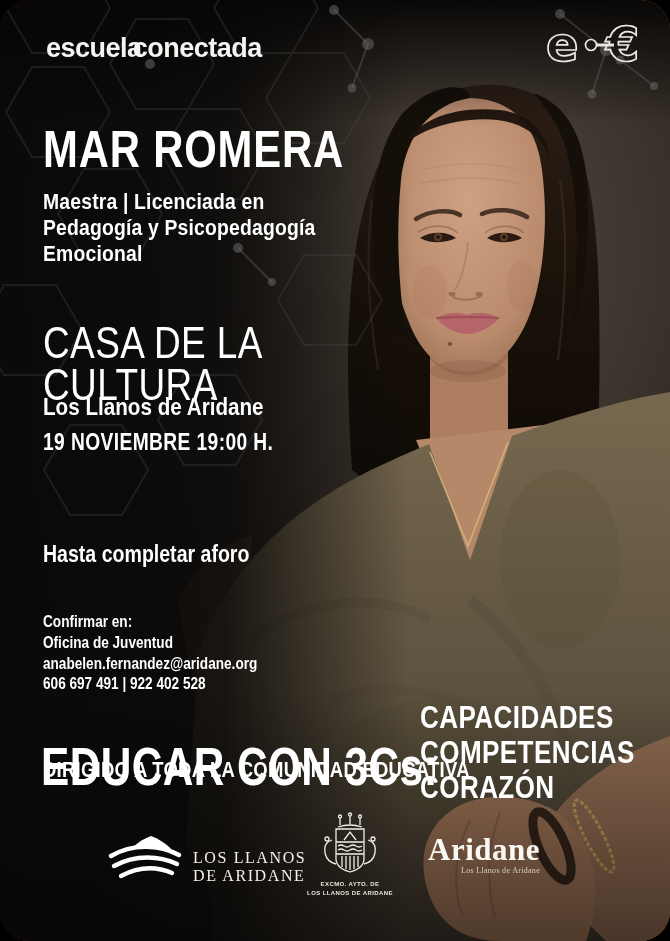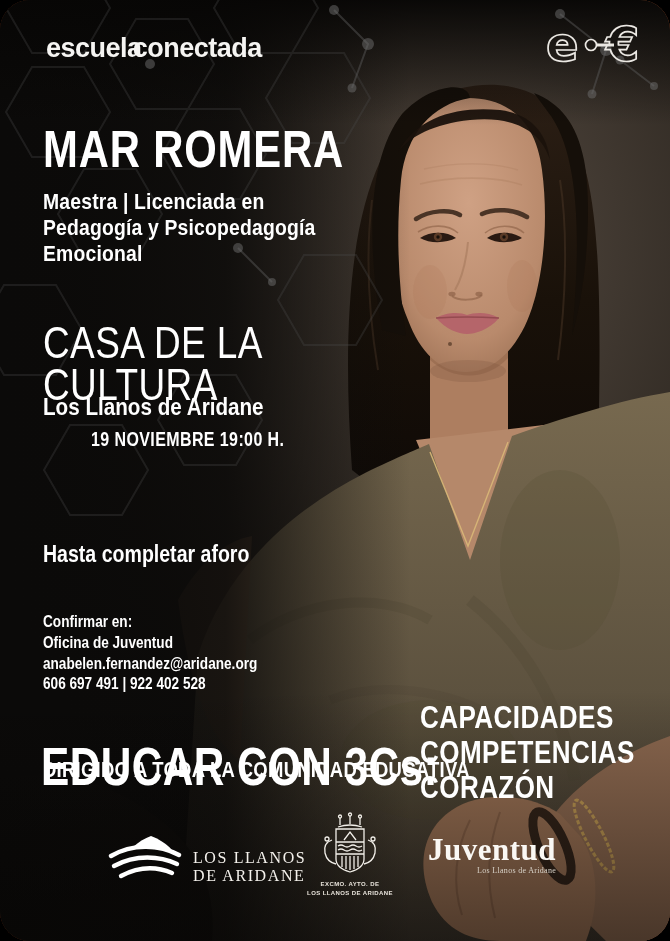--- a/index.html
+++ b/index.html
@@ -18,21 +18,21 @@
   .cx88 { transform:scaleX(.88); }
 
   .brand { left:46px; top:33px; font-size:27px; font-weight:700; letter-spacing:-.5px; color:#f5f4f2; }
   .brand .p2 { margin-left:-.33em; }
   .monogram { right:22px; top:17px; }
 
   .speaker-name { left:43px; top:124px; font-size:51px; font-weight:700; letter-spacing:1px; line-height:1; }
   .creds { left:43px; top:189px; font-size:22px; font-weight:600; line-height:1.18; letter-spacing:.2px; }
   .venue { left:43px; top:322px; font-size:44px; font-weight:400; line-height:.95; letter-spacing:.5px; }
   .city  { left:43px; top:393px; font-size:24px; font-weight:600; }
-  .date  { left:43px; top:428px; font-size:20px; font-weight:700; letter-spacing:.5px;margin-left:48px; }
+  .date  { left:43px; top:428px; font-size:24px; font-weight:700; letter-spacing:.5px; }
   .plazas { left:43px; top:509px; font-size:31px; font-weight:700; letter-spacing:.5px; }
   .aforo  { left:43px; top:541px; font-size:23px; font-weight:600; }
   .contact { left:43px; top:600px; font-size:16px; font-weight:700; line-height:1.3;margin-top:12px; }
   .educar { left:41px; top:702px; font-size:53px; font-weight:700; letter-spacing:.5px; line-height:1;margin-top:38px; }
   .dirigido { left:43px; top:757px; font-size:22px; font-weight:700; letter-spacing:.3px; }
   .concepts { left:420px; top:700px; font-size:31px; font-weight:700; line-height:1.13; letter-spacing:.5px; }
 
   .footer-llanos { left:108px; top:833px; display:flex; align-items:center; gap:9px; }
   .llanos-text { font-family:"Liberation Serif", serif; font-size:16px; letter-spacing:1.6px;
                  line-height:1.12; color:#f4f1ec; font-weight:400;margin-top:16px; }
@@ -297,17 +297,17 @@
           <circle cx="55" cy="27" r="2"></circle>
       </g>
     </svg>
   </div>
   <div class="crest-caption">
     <div>EXCMO. AYTO. DE</div>
     <div>LOS LLANOS DE ARIDANE</div>
   </div>
 
   <div class="abs footer-juventud">
-    <div class="juventud-name">Juventud</div>
+    <div class="juventud-name">Aridane</div>
     <div class="juventud-sub">Los Llanos de Aridane</div>
   </div>
 
 </div>
 
 </body></html>

